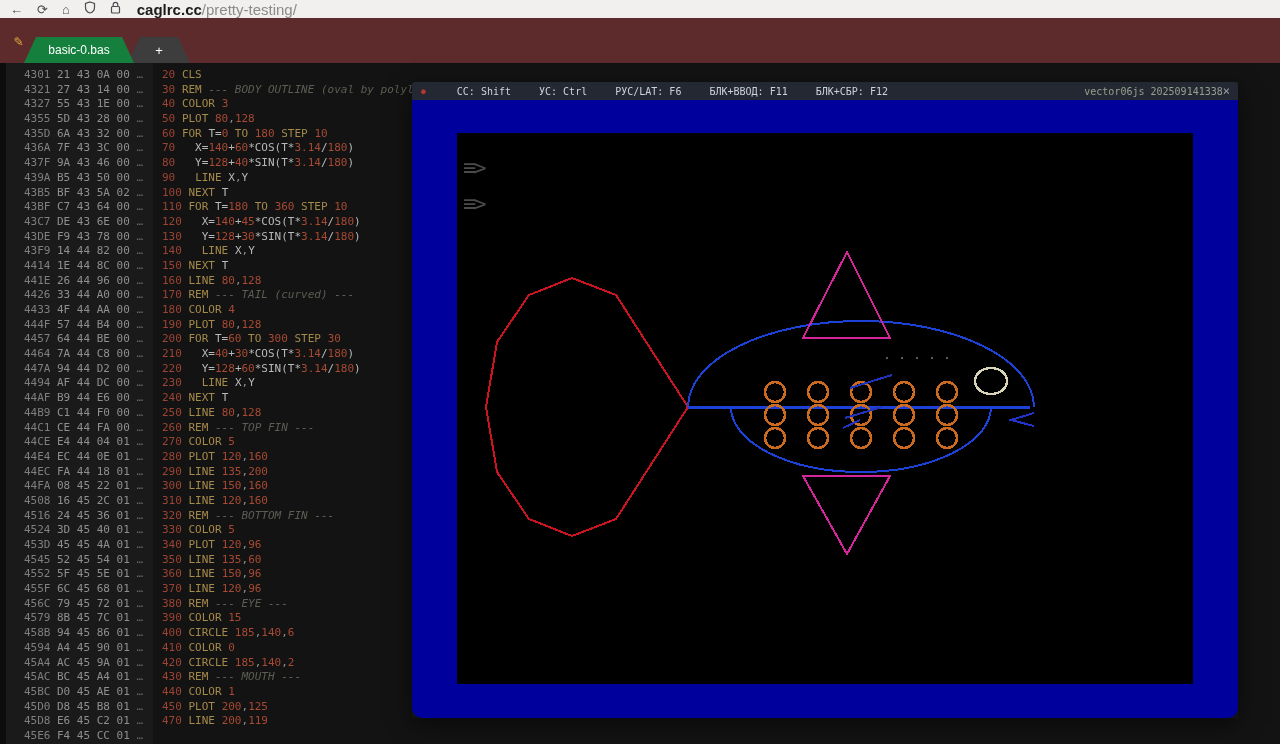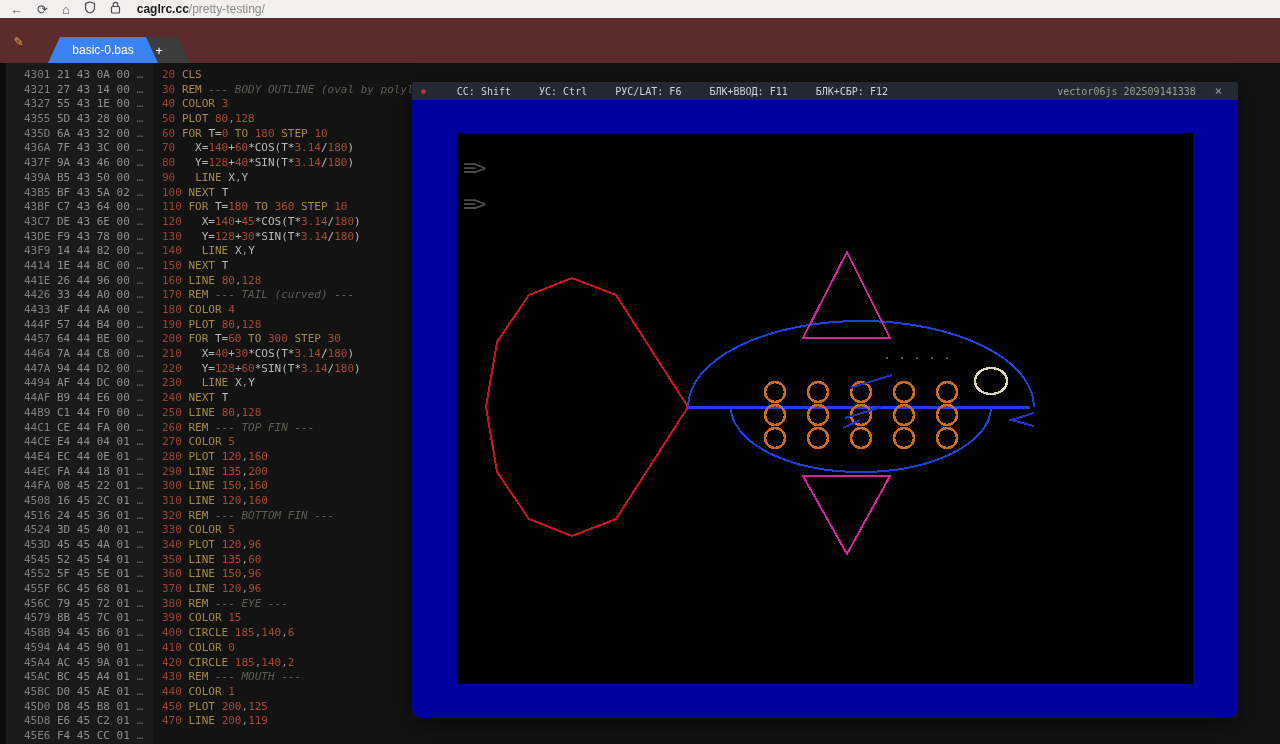--- a/index.html
+++ b/index.html
@@ -4,34 +4,34 @@
 <style>
   * { margin:0; padding:0; box-sizing:border-box; }
   html,body { width:1280px; height:744px; overflow:hidden; background:#131313;
               font-family:"DejaVu Sans Mono", monospace; }
 
   
   .urlbar { position:absolute; left:0; top:0; width:1280px; height:18px;
             background:#f2f0ef; display:flex; align-items:center; gap:14px;
             padding-left:10px; font-family:"Liberation Sans", sans-serif; }
   .nav-ic { color:#4c4c50; font-size:13px; line-height:1; cursor:pointer; }
-  .url { font-size:12px; color:#8a8a8a; margin-left:2px; }
+  .url { font-size:15px; color:#8a8a8a; margin-left:2px; }
   .url b { color:#1c1c1c; font-weight:bold; }
   .ic-svg { display:inline-block; vertical-align:middle; }
 
   
   .tabbar { position:absolute; left:0; top:18px; width:1280px; height:45px;
             background:#5e2b2c; }
   .pencil { position:absolute; left:14px; top:14px; font-size:15px; color:#d9a53c;
             transform:rotate(0deg); }
   .tab { position:absolute; bottom:0; height:26px; display:flex; align-items:center;
          justify-content:center; font-family:"Liberation Sans", sans-serif;
          font-size:12px; color:#fff; cursor:pointer;
          clip-path:polygon(12px 0, calc(100% - 12px) 0, 100% 100%, 0 100%); }
-  .tab-active { left:48px; width:110px; background:#3b82f6; z-index:2; }
+  .tab-active { left:24px; width:110px; background:#15803d; z-index:2; }
   .tab-plus   { left:128px; width:62px; background:#3d3d3d; z-index:1; font-size:13px; }
 
   
   .content { position:absolute; left:0; top:63px; width:1280px; height:681px;
              background:#131313; }
   .gutter { position:absolute; left:0; top:0; width:6px; height:681px; background:#0c0c0c; }
   .hexpane { position:absolute; left:6px; top:0; width:147px; height:681px;
              background:#1a1a1a; padding-top:5px; overflow:hidden; }
   .codepane { position:absolute; left:153px; top:0; width:1127px; height:681px;
               padding-top:5px; padding-left:9px; overflow:hidden; }
@@ -47,22 +47,22 @@
   .tk-c { color:#5d5d55; font-style:italic; }
 
   
   .emu { position:absolute; left:412px; top:82px; width:826px; height:636px;
          box-shadow:0 6px 22px rgba(0,0,0,0.55); }
   .emu-title { position:absolute; left:0; top:0; width:826px; height:18px;
                background:#232833; border-radius:3px 3px 0 0; display:flex;
                align-items:center; font-size:10px; color:#ccd2da; }
   .emu-dot { color:#b93434; font-size:8px; margin:0 10px 0 9px; }
   .hotkeys { display:flex; gap:28px;margin-left:21px; }
-  .emu-right { margin-left:auto; display:flex; align-items:center; gap:19px;
-               padding-right:16px; }
+  .emu-right { margin-left:auto; display:flex; align-items:center; gap:0;
+               padding-right:8px; }
   .emu-ver { color:#95a18e; }
   .emu-close { color:#9aa0a8; font-size:12px; cursor:pointer; }
   .emu-frame { position:absolute; left:0; top:18px; width:826px; height:618px;
                background:#00009c; border-radius:0 0 10px 10px; }
   .emu-screen { position:absolute; left:45px; top:33px; width:736px; height:551px;
                 background:#000; }
   .prompt { position:absolute; left:6px; color:#4b4b4b; font-size:22px;
             letter-spacing:-3px; line-height:1; font-family:"DejaVu Sans Mono", monospace; }
 </style>
 </head>

